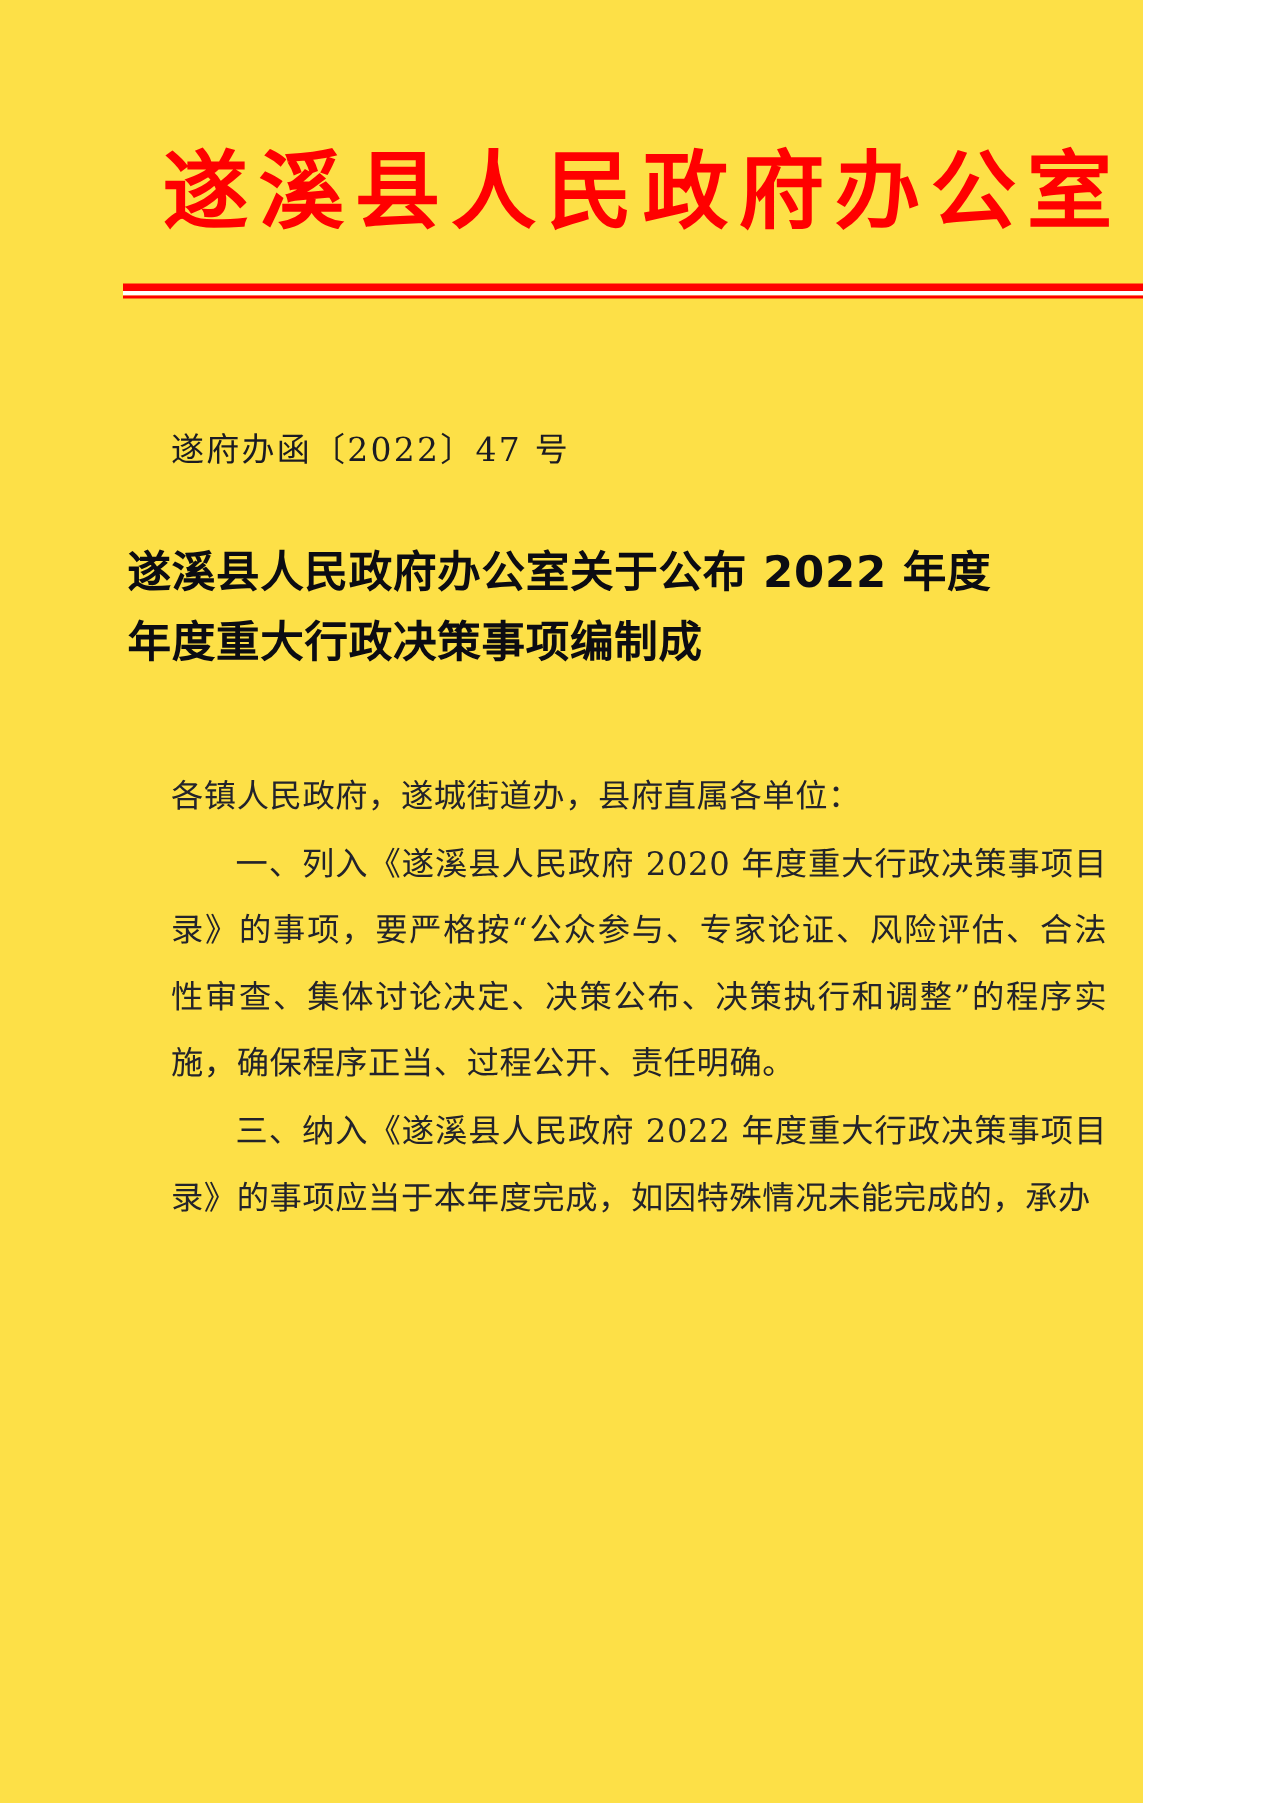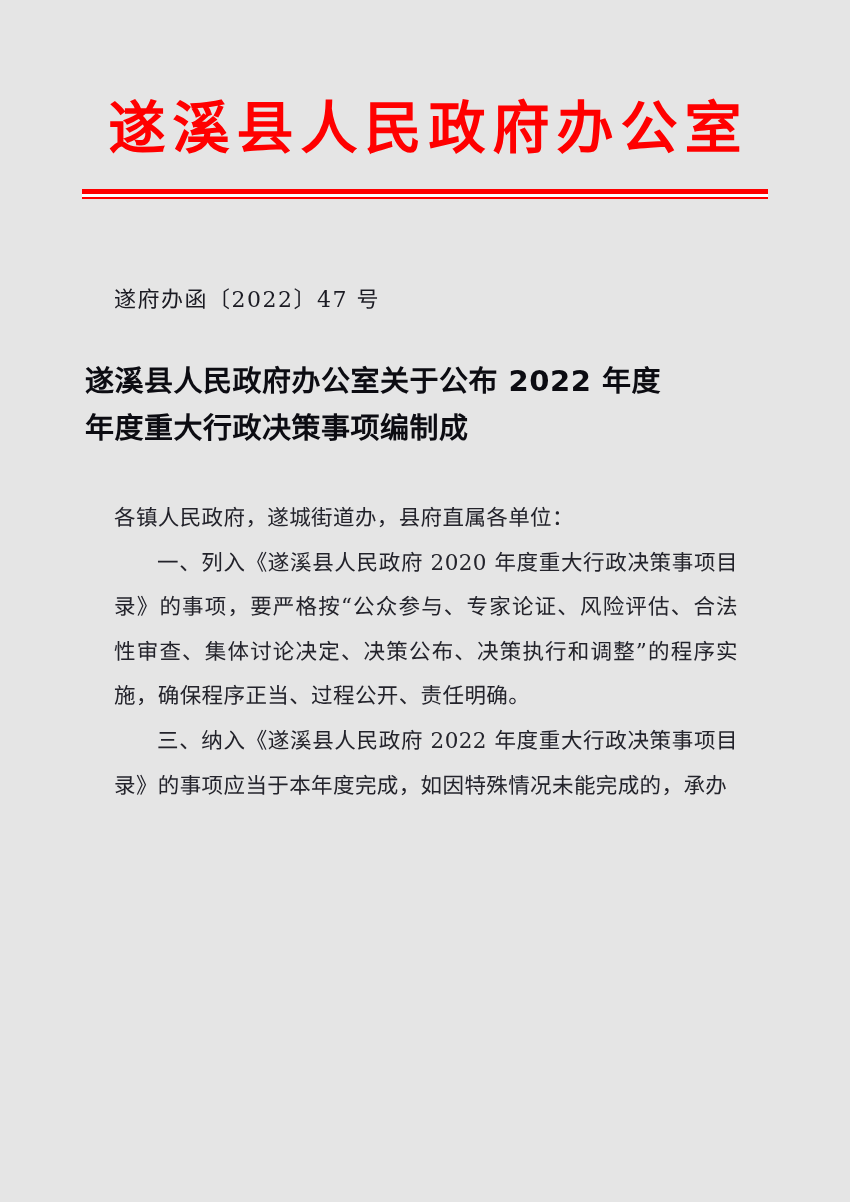--- a/index.html
+++ b/index.html
@@ -6,23 +6,23 @@
   html, body {
     margin: 0;
     padding: 0;
     background: #ffffff;
   }
   body {
     font-family: "DejaVu Serif", "Liberation Serif", serif;
   }
   .page {
     position: relative;
-    width: 850px;
+    width: 762px;
     height: 1202px;
-    background: #e5e5e5;
+    background: #fde047;
     overflow: hidden;
     box-sizing: border-box;
   }
 
   
   .letterhead {
     position: absolute;
     top: 96px;
     left: 0;
     width: 850px;
@@ -92,21 +92,21 @@
     letter-spacing: 0.5px;
   }
   .doc-title .tline {
     display: block;
     white-space: nowrap;
   }
 
   
   .body-text {
     position: absolute;
-    top: 496px;
+    top: 510px;
     left: 114px;
     width: 624px;
     font-family: "DejaVu Serif", "Liberation Serif", serif;
     font-size: 21.5px;
     line-height: 44.6px;
     color: #23232b;
     text-align: justify;
     text-justify: inter-ideograph;
     letter-spacing: 0.4px;
   }

